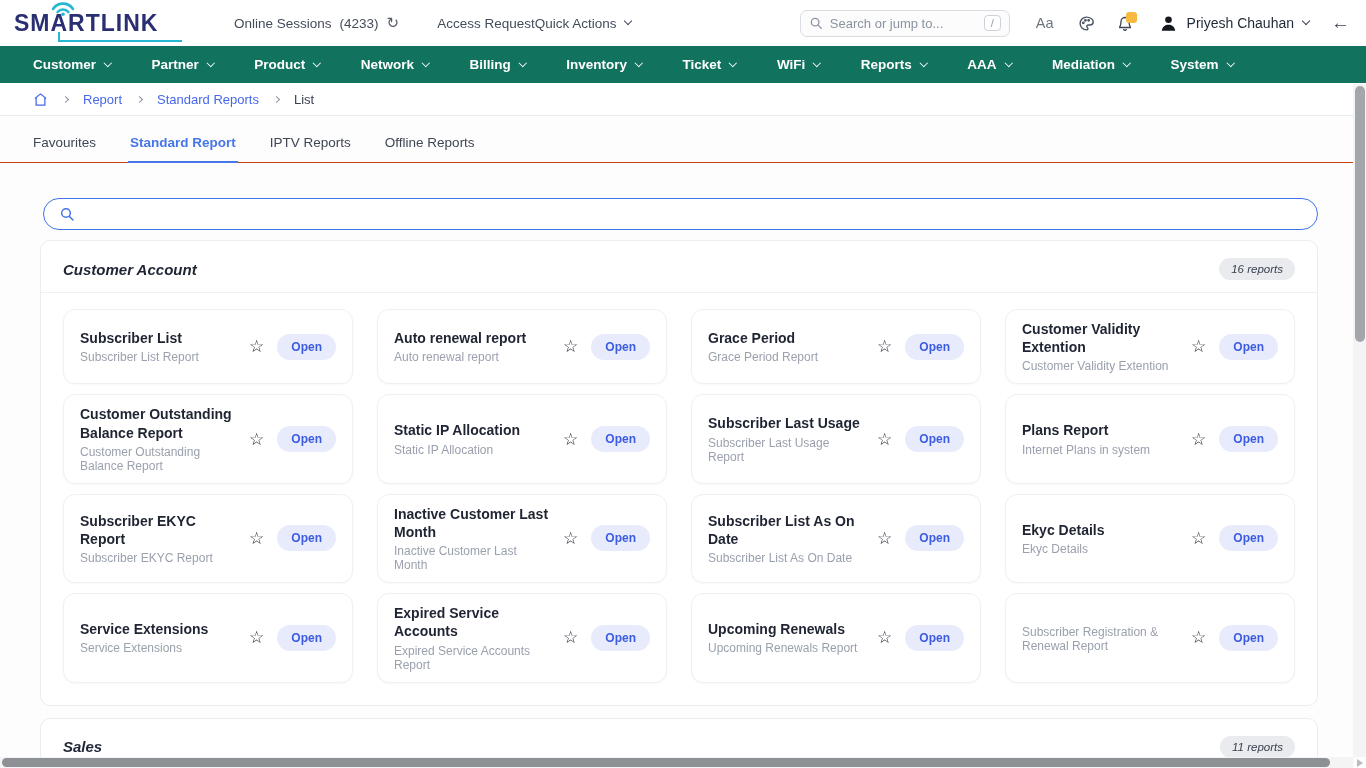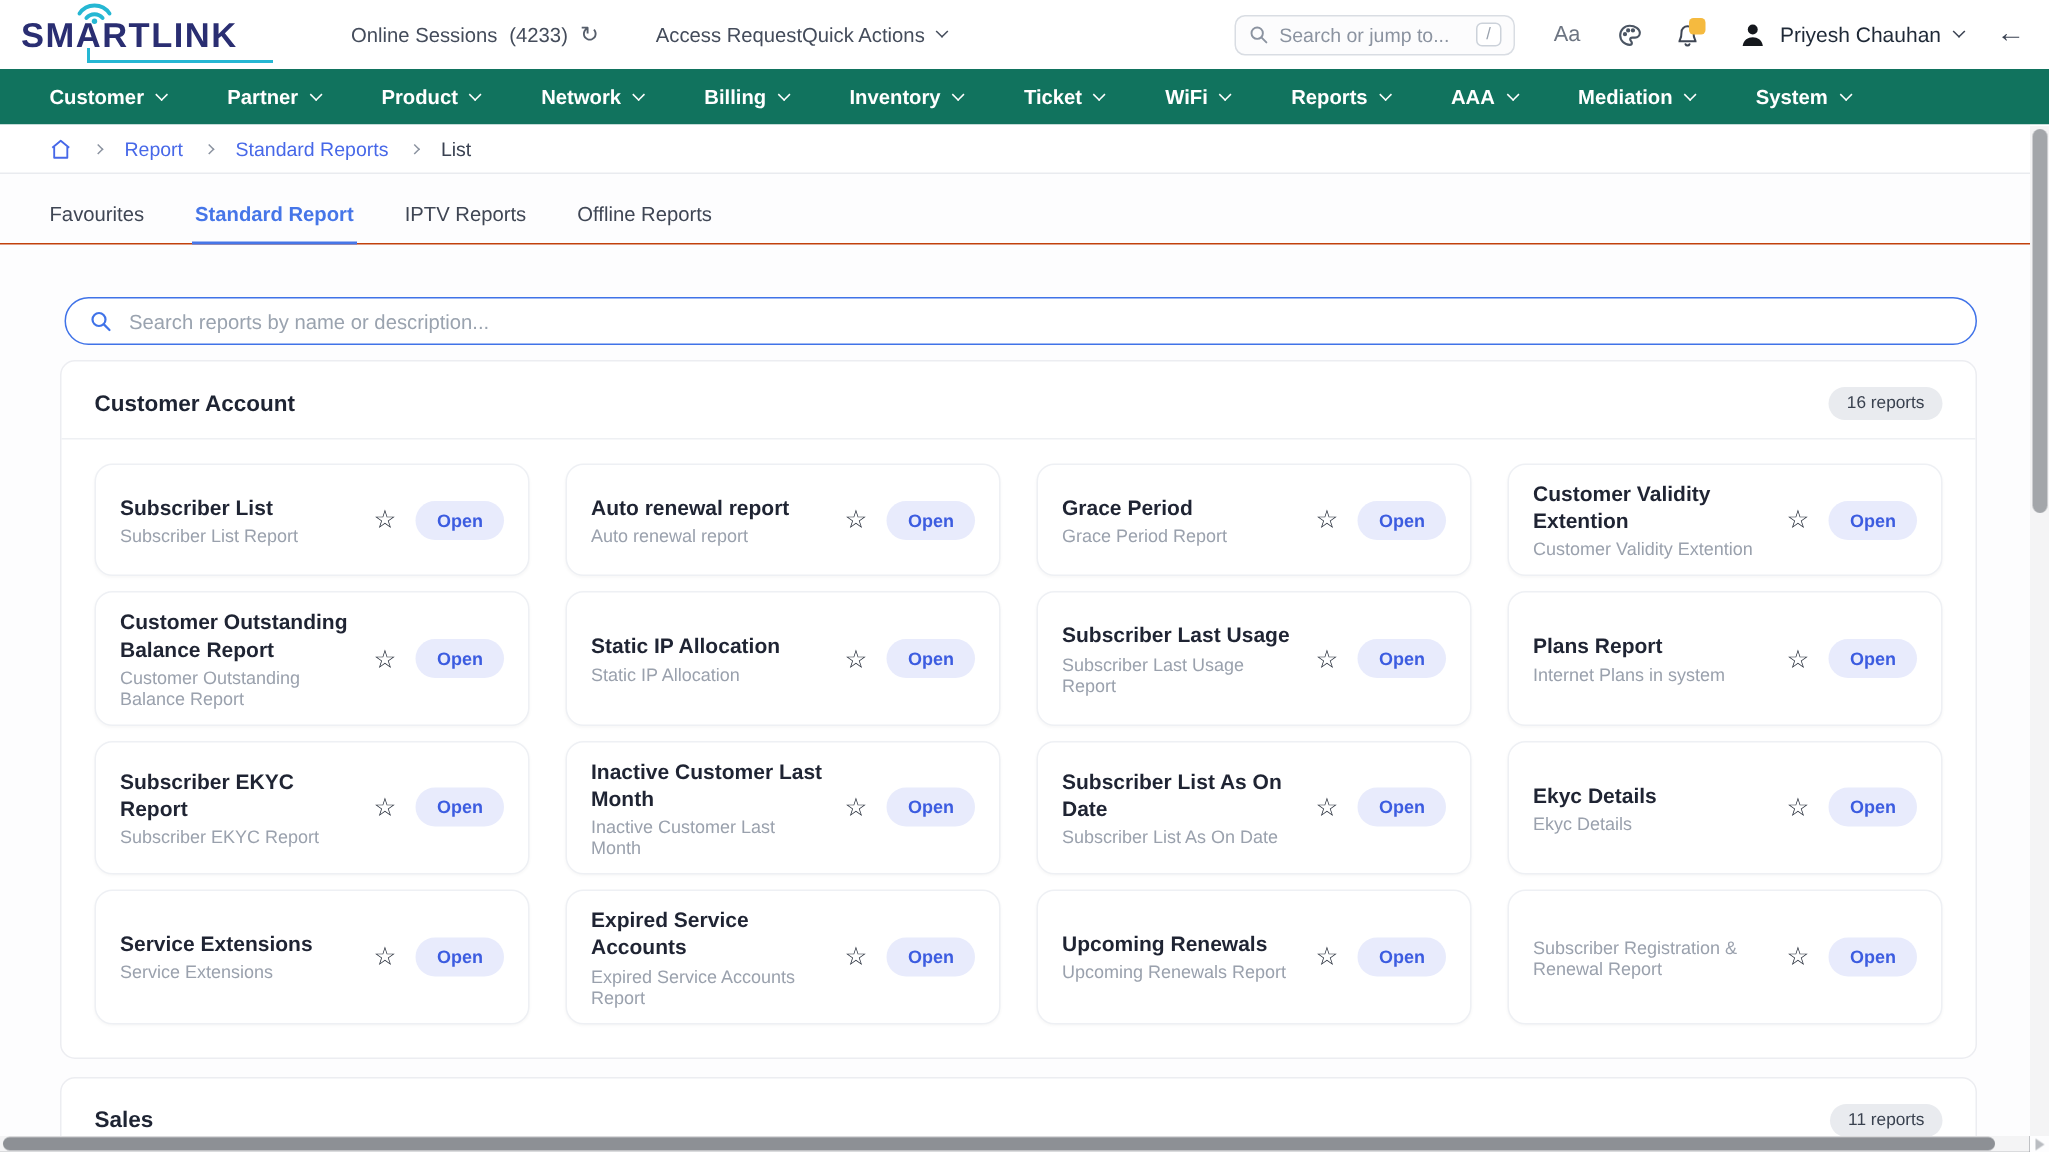--- a/index.html
+++ b/index.html
@@ -12,21 +12,21 @@
   .logo-text { font-size:23px; font-weight:800; letter-spacing:1px; color:#2a2e72; }
   .logo-wifi { position:absolute; left:36px; top:-10px; }
   .logo-underline { position:absolute; left:44px; right:2px; bottom:0; height:2px; background:#25b7d3; }
   .logo-pole { position:absolute; left:44px; bottom:0; width:2px; height:10px; background:#25b7d3; }
   .top-item { font-size:13.5px; color:#444c5b; display:flex; align-items:center; gap:8px; white-space:nowrap; cursor:pointer; }
   .refresh { font-size:15px; color:#565e6b; }
   .chev { display:inline-block; width:6px; height:6px; border-right:1.7px solid currentColor;
           border-bottom:1.7px solid currentColor; transform:rotate(45deg); margin-top:-4px; }
   .chev-r { display:inline-block; width:5px; height:5px; border-top:1.6px solid currentColor;
             border-right:1.6px solid currentColor; transform:rotate(45deg); }
-  .gsearch { margin-left:auto; width:187px; height:27px; border:1px solid #d9dde3; border-radius:7px;
+  .gsearch { margin-left:auto; width:210px; height:27px; border:1px solid #d9dde3; border-radius:7px;
              background:#fcfcfd; display:flex; align-items:center; padding:0 8px; gap:7px;
              color:#8b93a0; font-size:13px; cursor:pointer; }
   .gsearch svg { flex:0 0 auto; }
   .slash-key { margin-left:auto; border:1px solid #ccd2da; border-radius:4px; font-size:11px;
                padding:1px 6px; color:#99a1ad; background:#fff; }
   .aa { margin-left:26px; color:#6d7582; font-size:14.5px; cursor:pointer; }
   .icon-btn { margin-left:24px; display:flex; align-items:center; cursor:pointer; position:relative; }
   .bell-badge { position:absolute; top:-3px; right:-4px; width:11px; height:11px; border-radius:3px; }
   .userbox { margin-left:26px; display:flex; align-items:center; gap:9px; cursor:pointer; }
   .username { font-size:14px; color:#1f2937; }
@@ -52,21 +52,21 @@
   
   .rsearch { margin:35px 48px 0 43px; height:32px; border:1.5px solid #4073e8; border-radius:17px;
              display:flex; align-items:center; gap:11px; padding:0 15px; background:#fff; }
   .rsearch input { border:none; outline:none; flex:1; font-size:13.5px; color:#3a4252;
                    font-family:"Liberation Sans", sans-serif; background:transparent; }
   .rsearch input::placeholder { color:#9aa3af; }
 
   
   .section { margin:10px 48px 0 40px; background:#fff; border:1px solid #ecedf1; border-radius:10px; }
   .section + .section { margin-top:12px; }
-  .sec-head { display:flex; align-items:center; justify-content:space-between; padding:17px 22px 12px; }
+  .sec-head { display:flex; align-items:center; justify-content:space-between; padding:17px 22px 12px;font-style:italic; }
   .sec-title { font-size:15px; font-weight:700; color:#1e2433; }
   .sec-badge { background:#e9ebef; color:#39414f; font-size:11.5px; padding:5px 12px; border-radius:999px; }
   .sec-divider { height:1px; background:#eef0f3; }
   .grid { display:grid; grid-template-columns:repeat(4,1fr); gap:10px 24px; padding:16px 22px 22px; }
   .card { border:1px solid #eef0f4; border-radius:12px; padding:10px 16px; min-height:72px;
           display:flex; align-items:center; gap:10px; background:#fff;
           box-shadow:0 1px 2px rgba(16,24,40,.03); cursor:pointer; }
   .card-main { flex:1; min-width:0; }
   .card-title { font-size:14px; font-weight:700; color:#1f2433; line-height:1.3; }
   .card-sub { font-size:12px; color:#9aa1ad; margin-top:3px; }
@@ -226,21 +226,20 @@
     <div class="tab active">Standard Report</div>
     <div class="tab">IPTV Reports</div>
     <div class="tab">Offline Reports</div>
   </div>
 
 <div class="rsearch">
   <svg width="16" height="16" viewBox="0 0 24 24" fill="none" stroke="#4073e8" stroke-width="2.2" stroke-linecap="round">
     <circle cx="10.5" cy="10.5" r="6.5"></circle>
       <path d="M15.6 15.6 21 21"></path>
   </svg>
-  <input type="text" placeholder="Search reports by name or description..." style="">
 </div>
 
 <main>
   <section class="section">
     <div class="sec-head">
       <h2 class="sec-title">Customer Account</h2>
       <span class="sec-badge">16 reports</span>
     </div>
     <div class="sec-divider"></div>
     <div class="grid">

